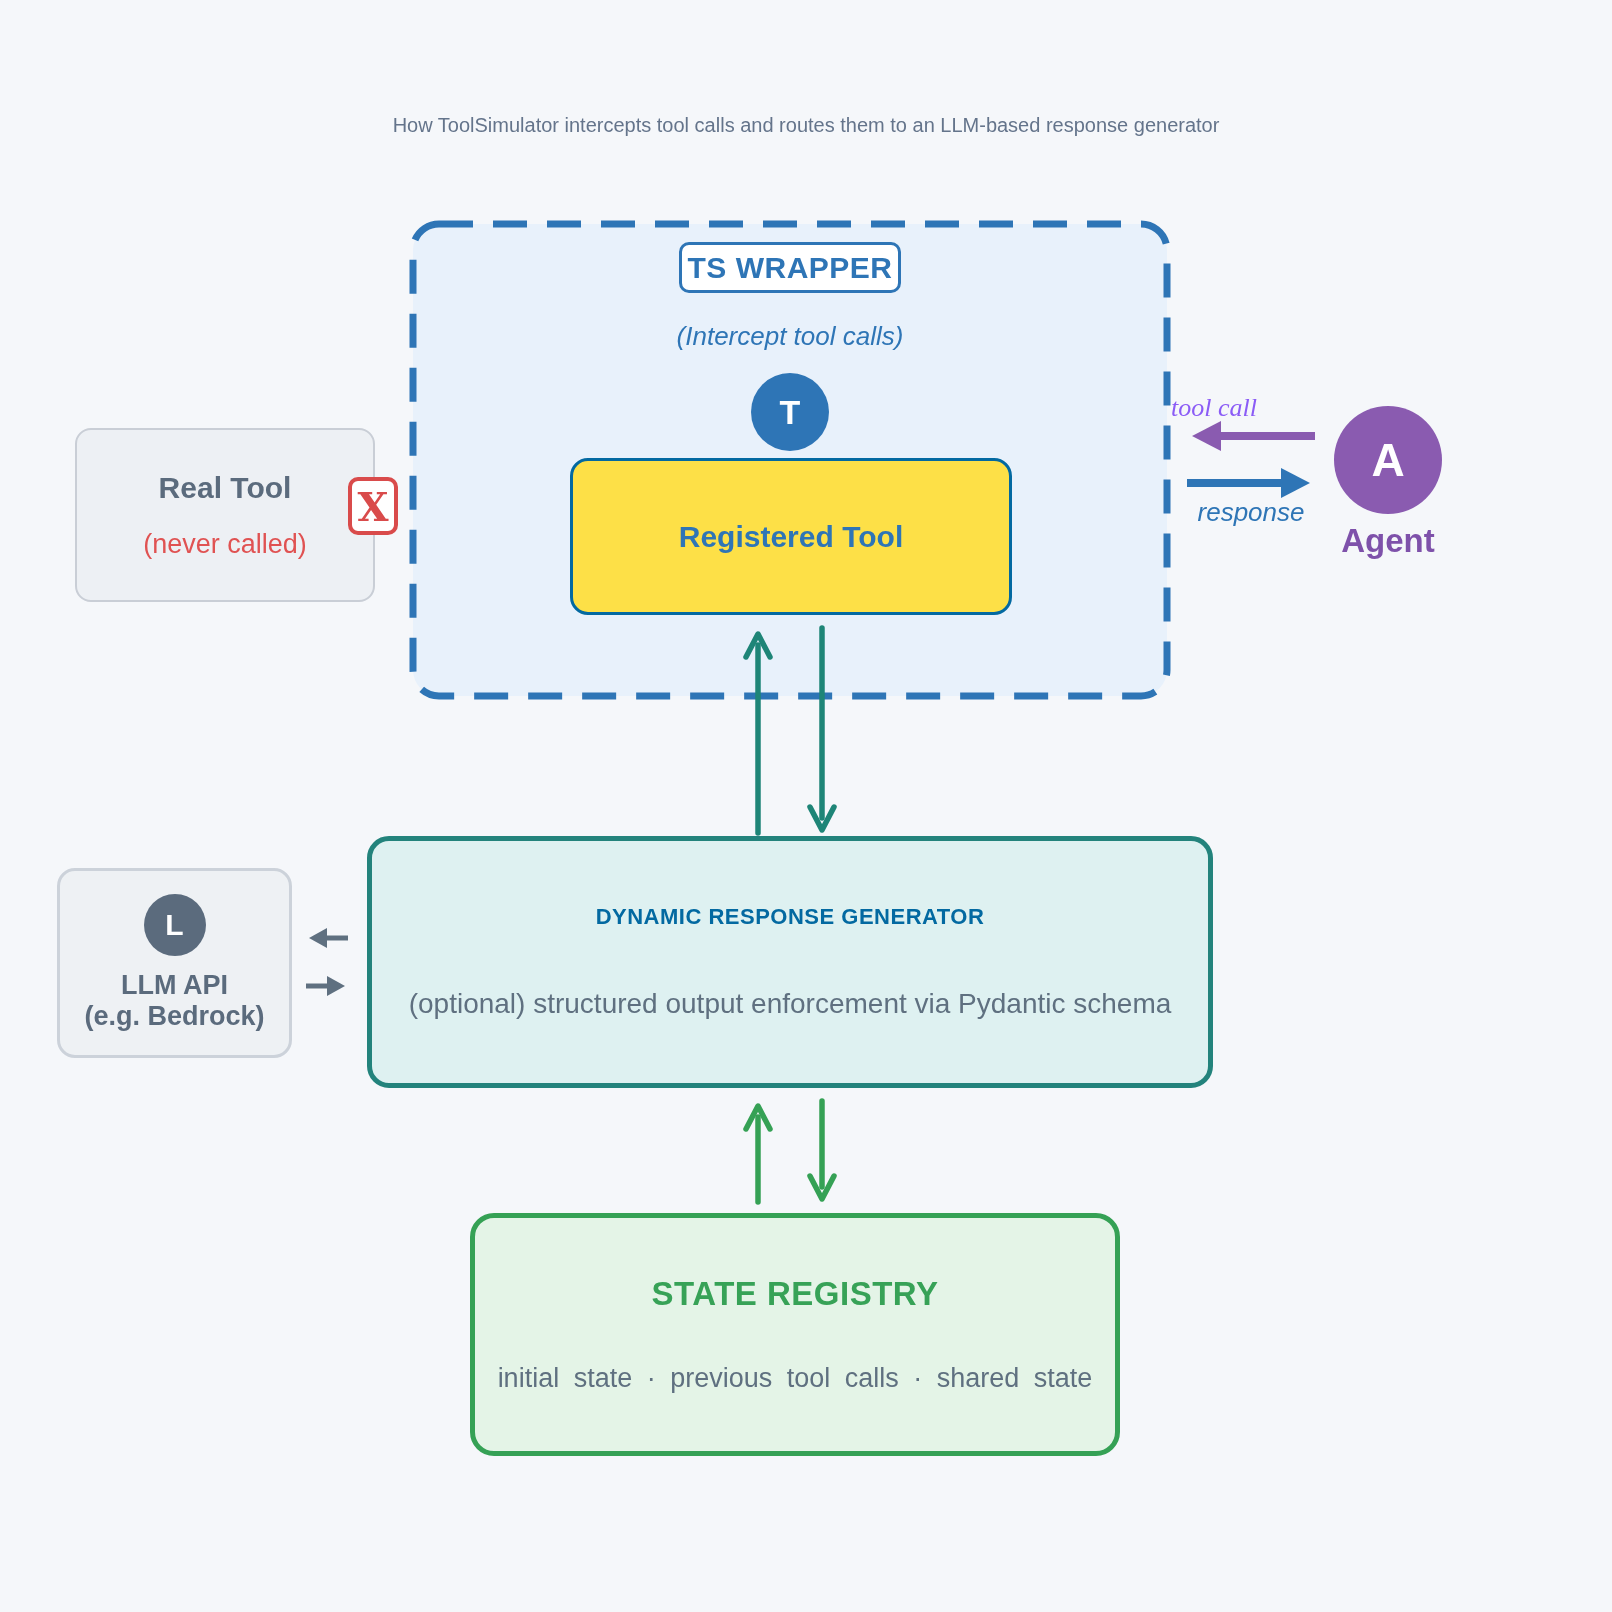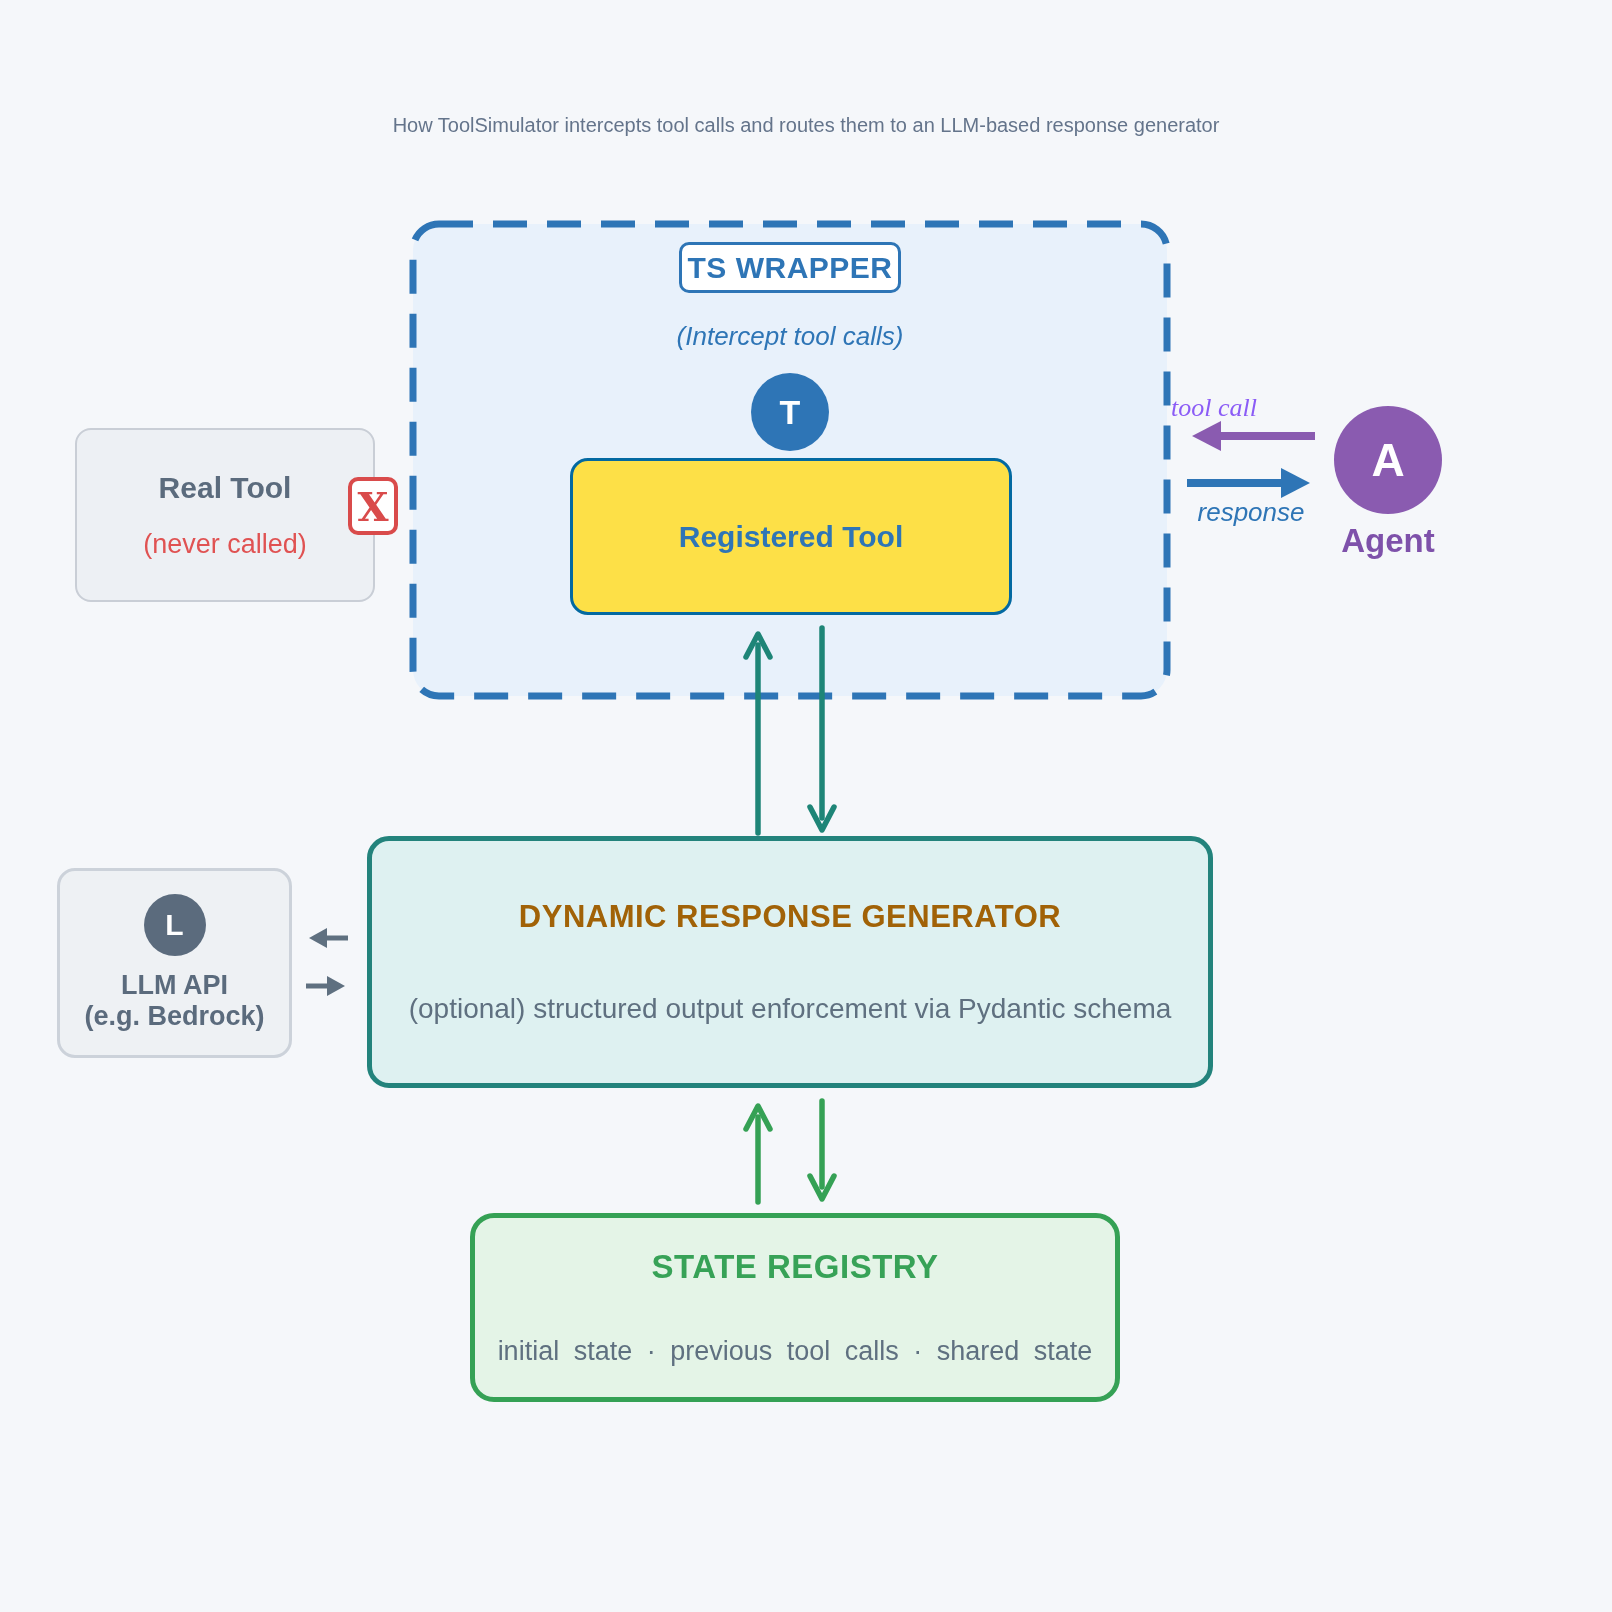--- a/index.html
+++ b/index.html
@@ -45,31 +45,31 @@
   .agent-label{left:1308px;top:522px;width:160px;text-align:center;
     font-size:33px;font-weight:700;color:#7e51aa;}
   .tool-call-label{left:1171px;top:393px;width:160px;text-align:left;
     font-size:26px;font-style:italic;color:#8b5cf6;font-family:Liberation Serif, serif;}
   .response-label{left:1171px;top:497px;width:160px;text-align:center;
     font-size:26px;font-style:italic;color:#2e75b6;}
 
   
   .drg{left:367px;top:836px;width:846px;height:252px;background:#def1f1;
     border:5px solid #23837c;border-radius:22px;gap:58px;}
-  .drg-title{font-size:31px;font-weight:700;color:#a16207;letter-spacing:.5px;}
+  .drg-title{font-size:22px;font-weight:700;color:#0369a1;letter-spacing:.5px;}
   .drg-subtitle{font-size:28px;color:#5f7080;}
 
   
   .llm-box{left:57px;top:868px;width:235px;height:190px;background:#eef1f4;
     border:3px solid #ccd2da;border-radius:18px;gap:14px;}
   .l-circle{position:relative;width:62px;height:62px;background:#5b6b7d;font-size:30px;}
   .llm-text{font-size:27px;font-weight:700;color:#5b6b7d;text-align:center;line-height:31px;}
 
   
-  .registry{left:470px;top:1213px;width:650px;height:189px;background:#e4f4e7;
+  .registry{left:470px;top:1213px;width:650px;height:243px;background:#e4f4e7;
     border:5px solid #35a155;border-radius:24px;gap:38px;}
   .registry-title{font-size:33px;font-weight:700;color:#37a257;letter-spacing:.5px;}
   .registry-items{font-size:27px;color:#5f7080;word-spacing:7px;margin-top:12px;}
 </style>
 </head>
 <body>
 
 <div class="canvas">
 
   <div class="abs page-subtitle">How ToolSimulator intercepts tool calls and routes them to an LLM-based response generator</div>

